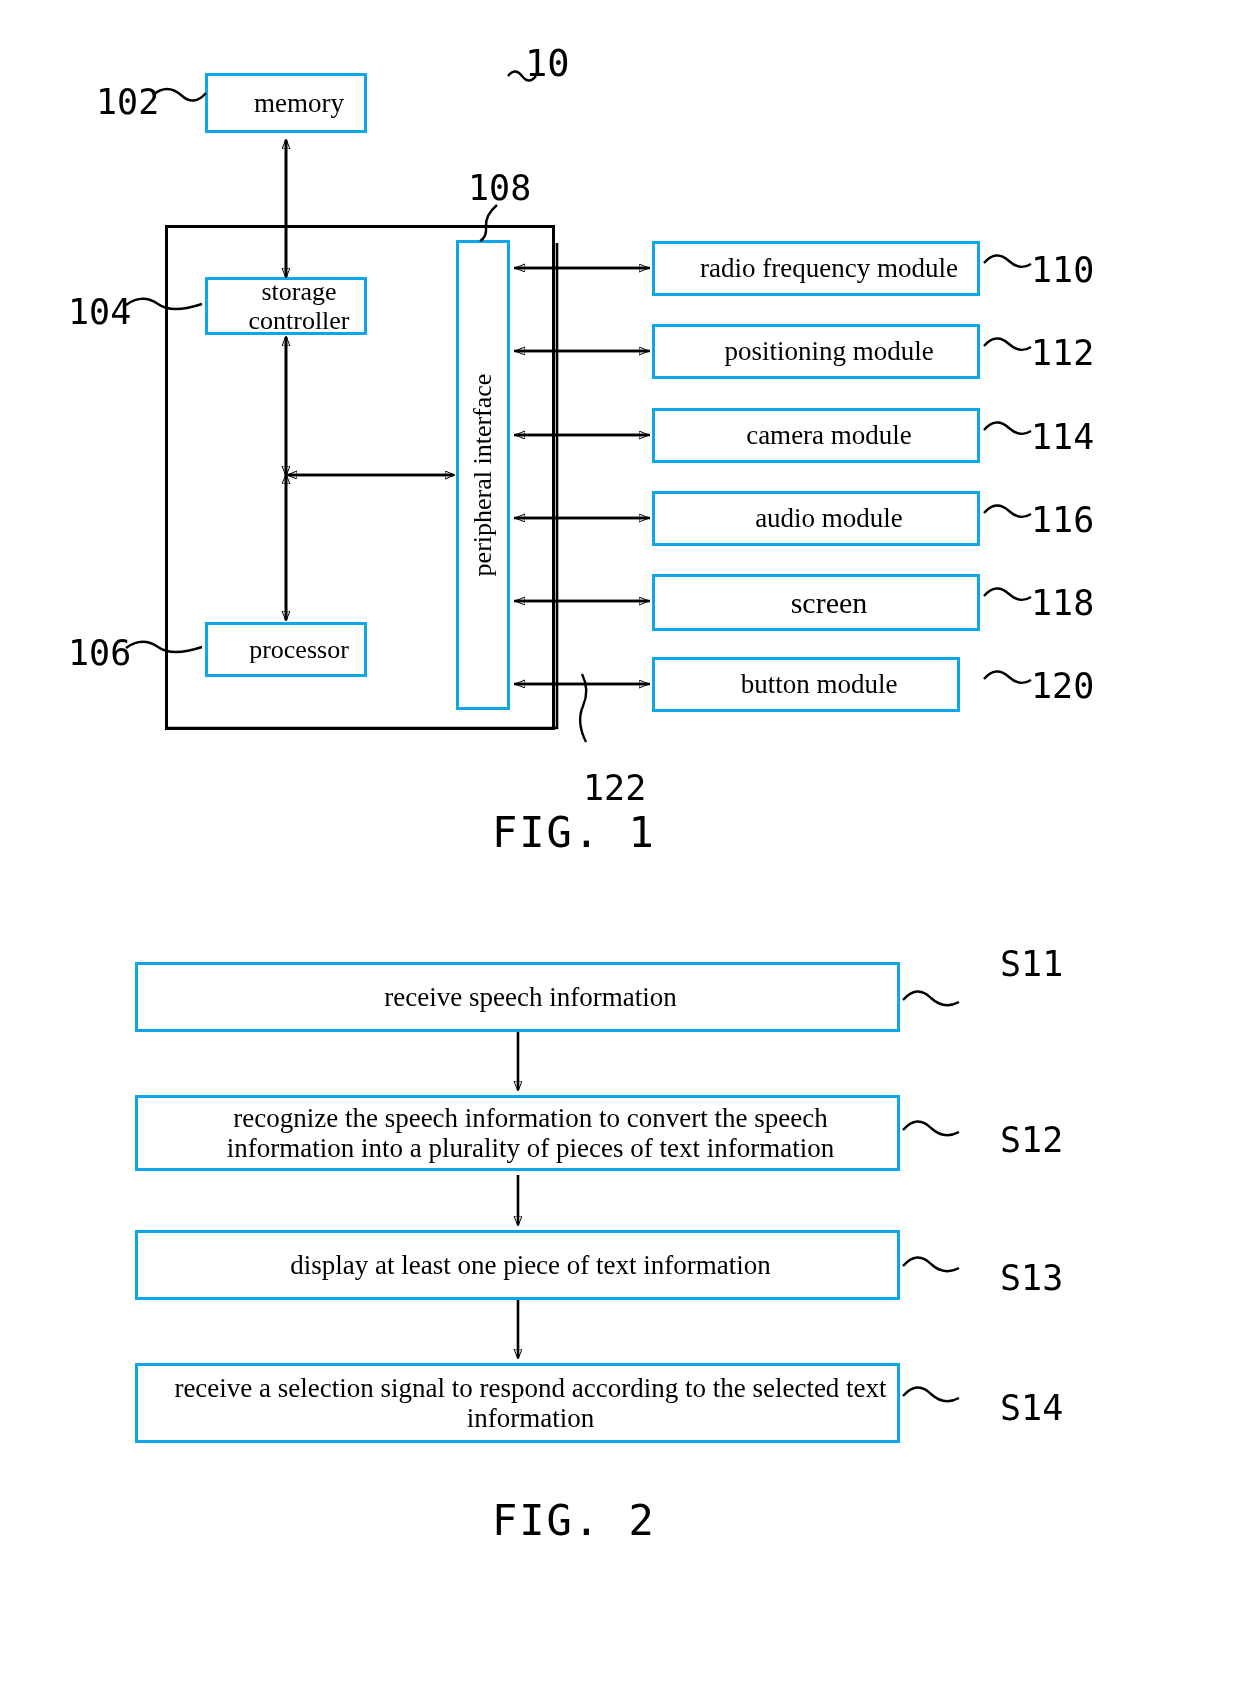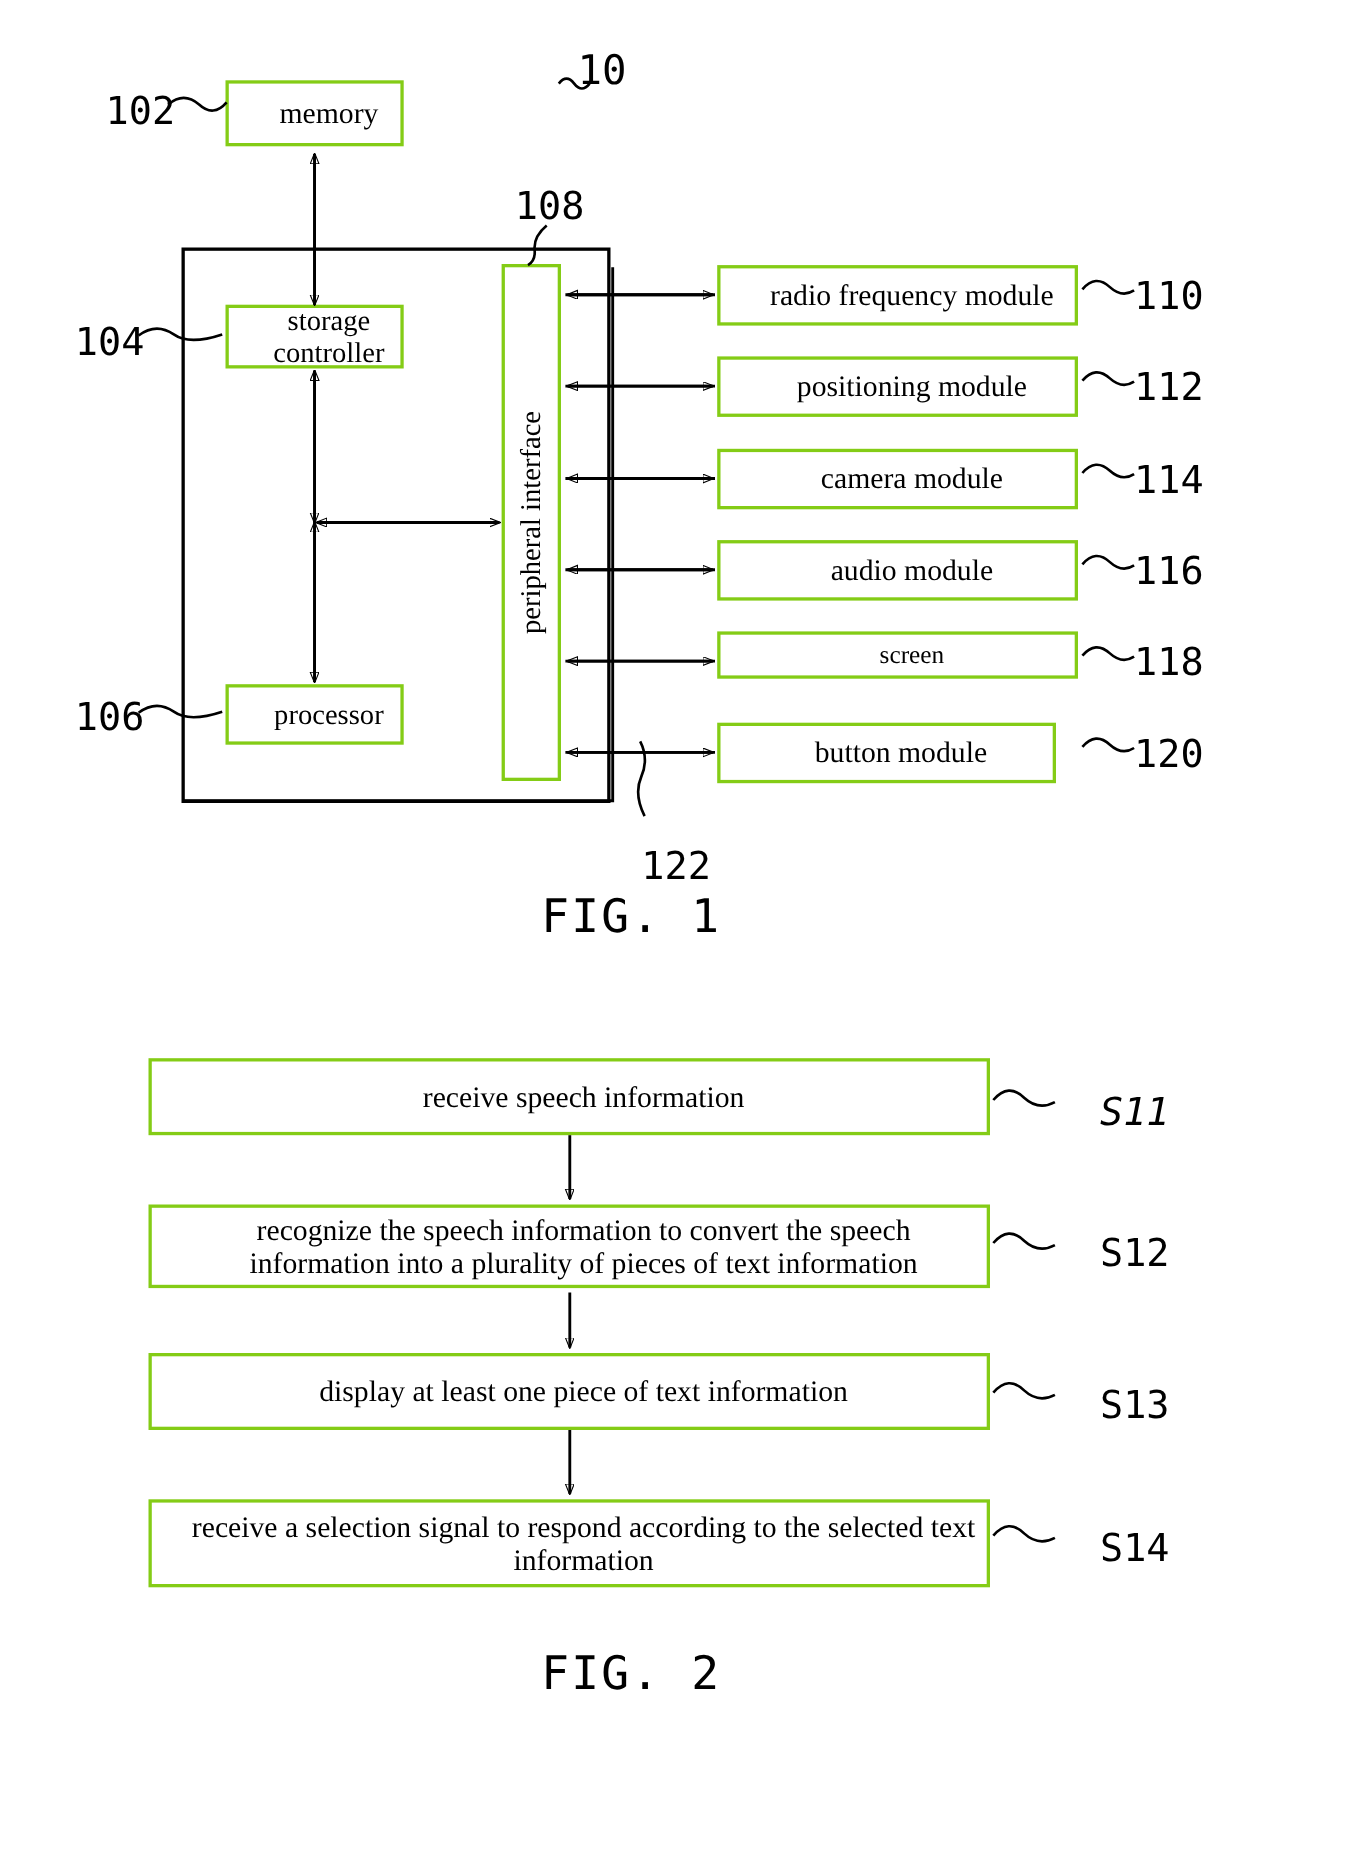--- a/index.html
+++ b/index.html
@@ -1,21 +1,21 @@
 <!DOCTYPE html>
 <html><head>
 <meta charset="utf-8">
 <style>
   html,body{margin:0;padding:0;background:#ffffff;}
   body{width:1240px;height:1687px;position:relative;
        font-family:"Liberation Serif","DejaVu Serif",serif;color:#000;}
   .sheet{position:absolute;left:0;top:0;width:1240px;height:1687px;}
 
   
-  .box{position:absolute;border:3px solid #84cc16;background:#fff;
+  .box{position:absolute;border:3px solid #0ea5e9;background:#fff;
        display:flex;align-items:center;justify-content:center;
        text-align:center;line-height:1.12;box-sizing:border-box;padding-left:26px;}
   .box span{display:block;padding:0 6px;}
 
   
   .container-box{position:absolute;border:3px solid #000;background:transparent;
                  box-sizing:border-box;}
 
   
   .ref{position:absolute;font-family:"DejaVu Sans Mono","Liberation Mono",monospace;
@@ -85,39 +85,39 @@
     <div class="box" style="left:652px;top:408px;width:328px;height:55px;font-size:27px;">
       <span>camera module</span>
     </div>
     <div class="ref" style="left:1031px;top:417px;">114</div>
 
     <div class="box" style="left:652px;top:491px;width:328px;height:55px;font-size:27px;">
       <span>audio module</span>
     </div>
     <div class="ref" style="left:1031px;top:500px;">116</div>
 
-    <div class="box" style="left:652px;top:574px;width:328px;height:43px;font-size:23px;">
+    <div class="box" style="left:652px;top:574px;width:328px;height:57px;font-size:30px;">
       <span>screen</span>
     </div>
     <div class="ref" style="left:1031px;top:583px;">118</div>
 
     <div class="box" style="left:652px;top:657px;width:308px;height:55px;font-size:27px;">
       <span>button module</span>
     </div>
     <div class="ref" style="left:1031px;top:666px;">120</div>
 
     <div class="caption" style="left:492px;top:808px;">FIG.  1</div>
   </div>
 
   <div>
 
     <div class="box" style="left:135px;top:962px;width:765px;height:70px;font-size:27px;">
       <span>receive speech information</span>
     </div>
-    <div class="ref" style="left:1000px;top:992px;font-style:italic;">S11</div>
+    <div class="ref" style="left:1000px;top:944px;">S11</div>
 
     <div class="box" style="left:135px;top:1095px;width:765px;height:76px;font-size:27px;">
       <span>recognize the speech information to convert the speech information into a plurality of pieces of text information</span>
     </div>
     <div class="ref" style="left:1000px;top:1120px;">S12</div>
 
     <div class="box" style="left:135px;top:1230px;width:765px;height:70px;font-size:27px;">
       <span>display at least one piece of text information</span>
     </div>
     <div class="ref" style="left:1000px;top:1258px;">S13</div>

